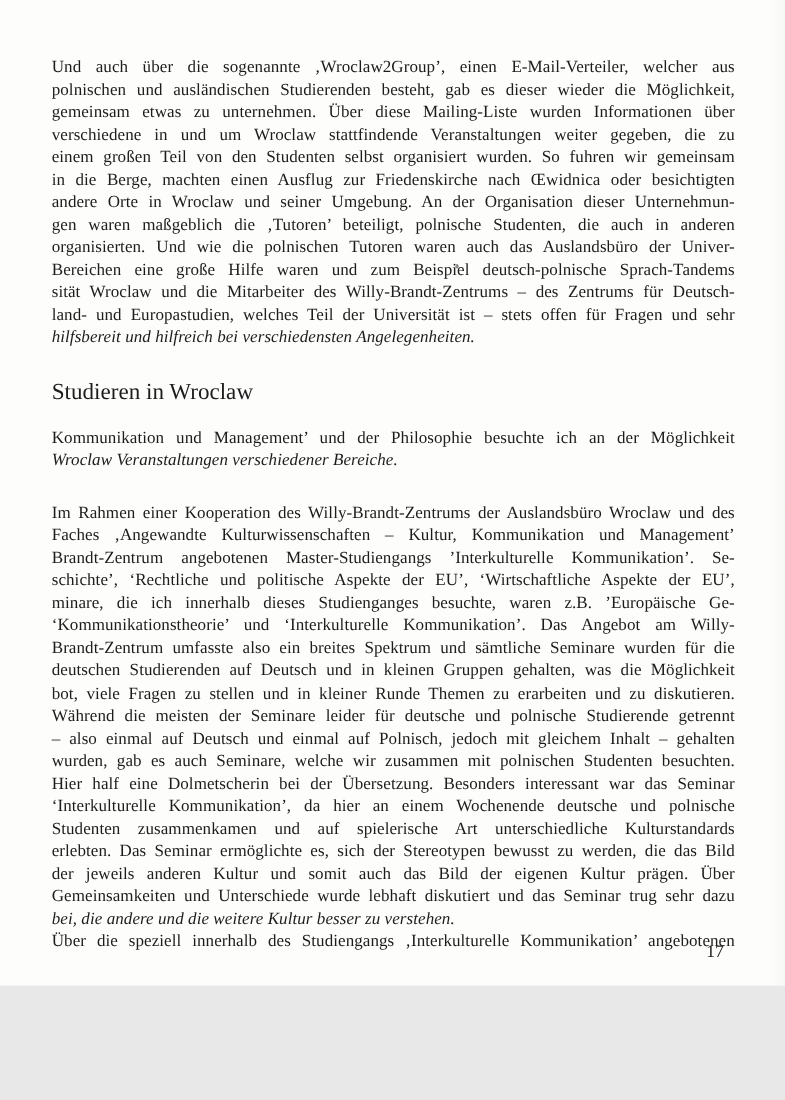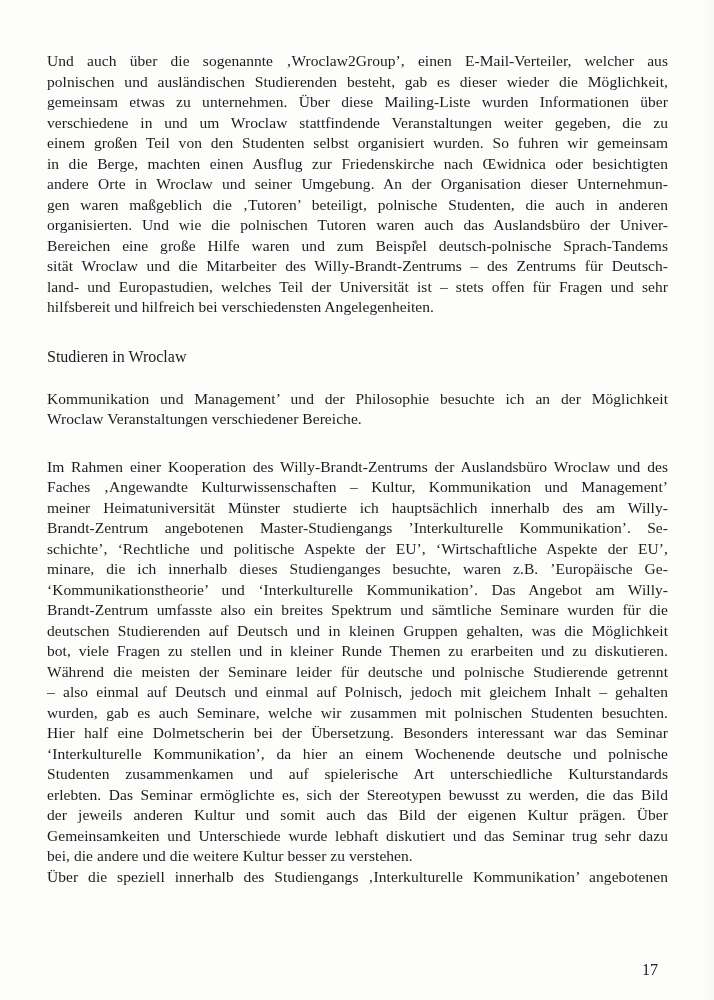--- a/index.html
+++ b/index.html
@@ -1,20 +1,20 @@
 <!DOCTYPE html>
 <html lang="de"><head>
 <meta charset="utf-8">
 <style>
   html, body { margin: 0; padding: 0; }
   body { background: #e8e8e8; }
   .page {
     position: relative;
     width: 714px;
-    height: 1000px;
+    height: 896px;
     margin: 0 auto;
     background: #fdfdfc;
     font-family: "Liberation Serif", serif;
     color: #1c1c1c;
     overflow: hidden;
   }
   .text-column {
     position: absolute;
     left: 47px;
     top: 51px;
@@ -25,23 +25,24 @@
     font-size: 15.5px;
     line-height: 20.5px;
     letter-spacing: 0.05px;
     text-align: justify;
     text-align-last: justify;
     white-space: normal;
   }
   .line.last {
     text-align: right;
     text-align-last: left;
+    font-style: italic;
   }
   .heading {
-    font-size: 16px;
+    font-size: 21px;
     font-weight: normal;
     line-height: 21px;
     margin: 0;
   }
   
   .text-column > *:nth-child(2) { margin-top: 28px; }  
   .text-column > *:nth-child(3) { margin-top: 22px; }  
   .text-column > *:nth-child(4) { margin-top: 27px; }  
   .text-column > *:nth-child(5) { margin-top: 0; }     
   .page-number {
@@ -89,21 +90,20 @@
         <div class="line last">hilfsbereit und hilfreich bei verschiedensten Angelegenheiten.</div>
       </div>
       <h2 class="heading">Studieren in Wroclaw</h2>
       <div class="paragraph">
         <div class="line">Kommunikation und Management’ und der Philosophie besuchte ich an der Möglichkeit</div>
         <div class="line last">Wroclaw Veranstaltungen verschiedener Bereiche.</div>
       </div>
       <div class="paragraph">
         <div class="line">Im Rahmen einer Kooperation des Willy-Brandt-Zentrums der Auslandsbüro Wroclaw und des</div>
         <div class="line">Faches ‚Angewandte Kulturwissenschaften – Kultur, Kommunikation und Management’</div>
-        <div class="line">meiner Heimatuniversität Münster studierte ich hauptsächlich innerhalb des am Willy-</div>
         <div class="line">Brandt-Zentrum angebotenen Master-Studiengangs ’Interkulturelle Kommunikation’. Se-</div>
         <div class="line">schichte’, ‘Rechtliche und politische Aspekte der EU’, ‘Wirtschaftliche Aspekte der EU’,</div>
         <div class="line">minare, die ich innerhalb dieses Studienganges besuchte, waren z.B. ’Europäische Ge-</div>
         <div class="line">‘Kommunikationstheorie’ und ‘Interkulturelle Kommunikation’. Das Angebot am Willy-</div>
         <div class="line">Brandt-Zentrum umfasste also ein breites Spektrum und sämtliche Seminare wurden für die</div>
         <div class="line">deutschen Studierenden auf Deutsch und in kleinen Gruppen gehalten, was die Möglichkeit</div>
         <div class="line">bot, viele Fragen zu stellen und in kleiner Runde Themen zu erarbeiten und zu diskutieren.</div>
         <div class="line">Während die meisten der Seminare leider für deutsche und polnische Studierende getrennt</div>
         <div class="line">– also einmal auf Deutsch und einmal auf Polnisch, jedoch mit gleichem Inhalt – gehalten</div>
         <div class="line">wurden, gab es auch Seminare, welche wir zusammen mit polnischen Studenten besuchten.</div>

